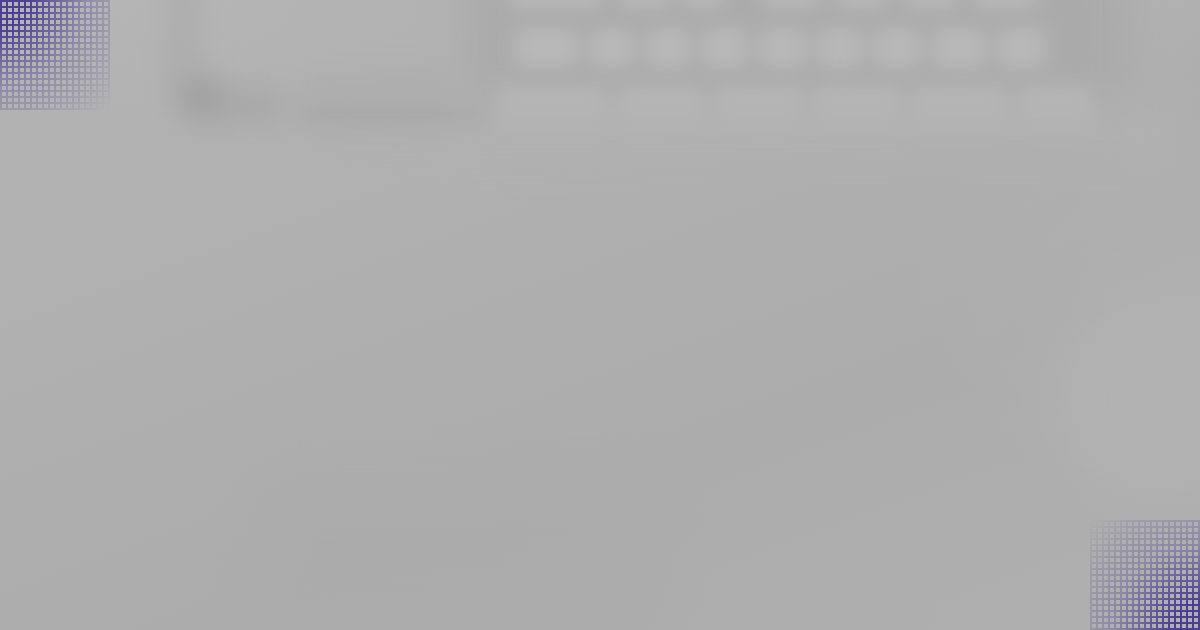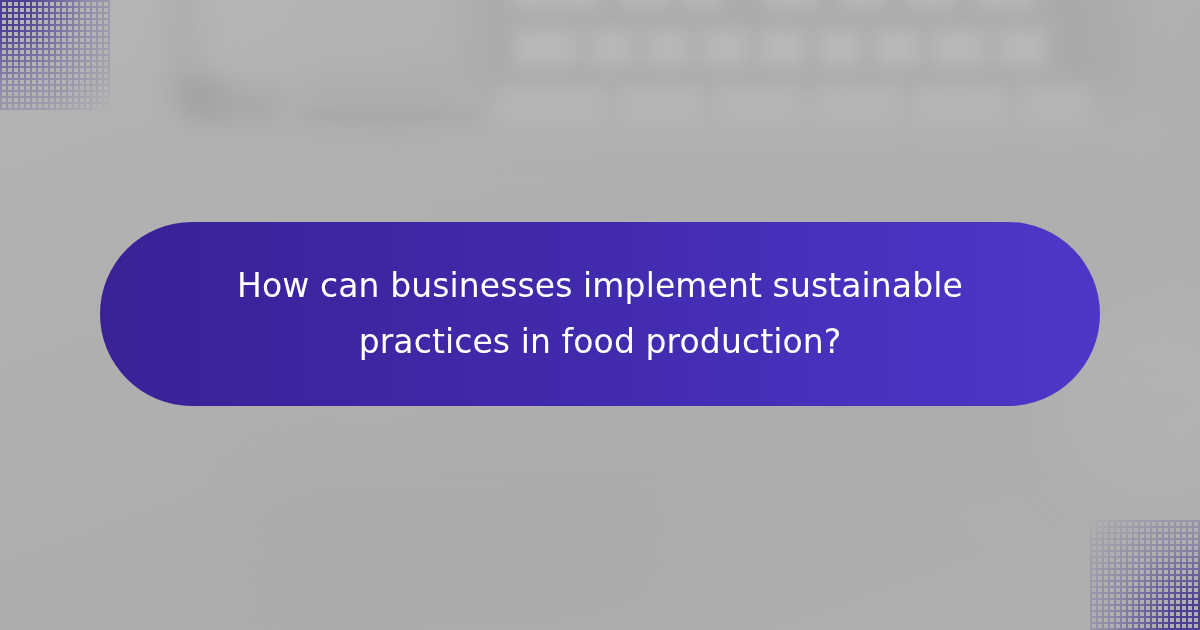--- a/index.html
+++ b/index.html
@@ -241,17 +241,14 @@
     <div class="blob blob-cable"></div>
     <div class="blob blob-right"></div>
     <div class="blob blob-bottom"></div>
 
     <div class="bg-veil"></div>
   </div>
 
   <div class="dots dots-tl"></div>
   <div class="dots dots-br"></div>
 
-  <div class="pill">
-    <h1 class="pill-text">How can businesses implement sustainable practices in food production?</h1>
-  </div>
 
 </div>
 
 </body></html>

